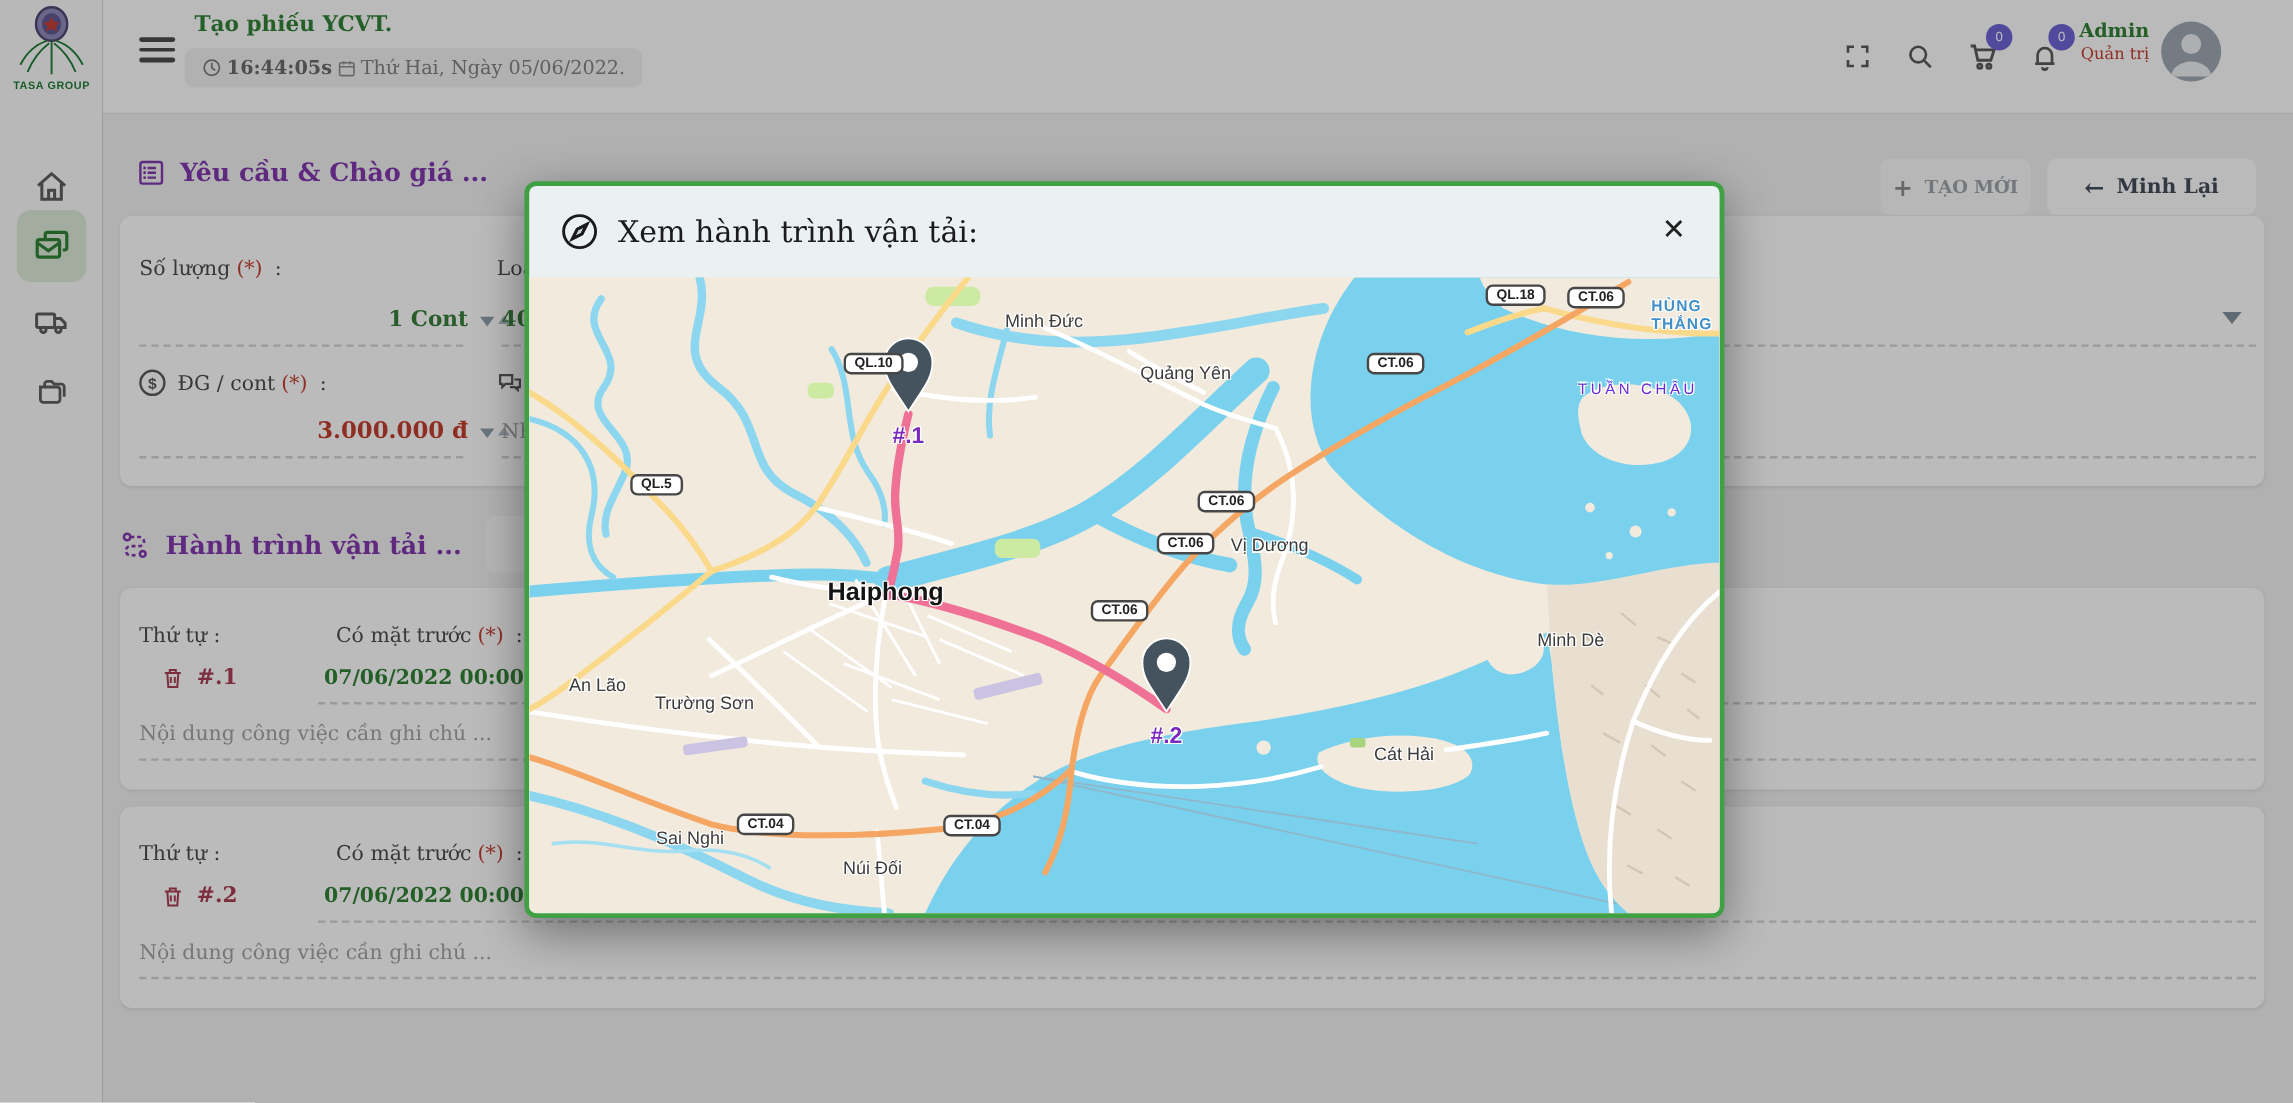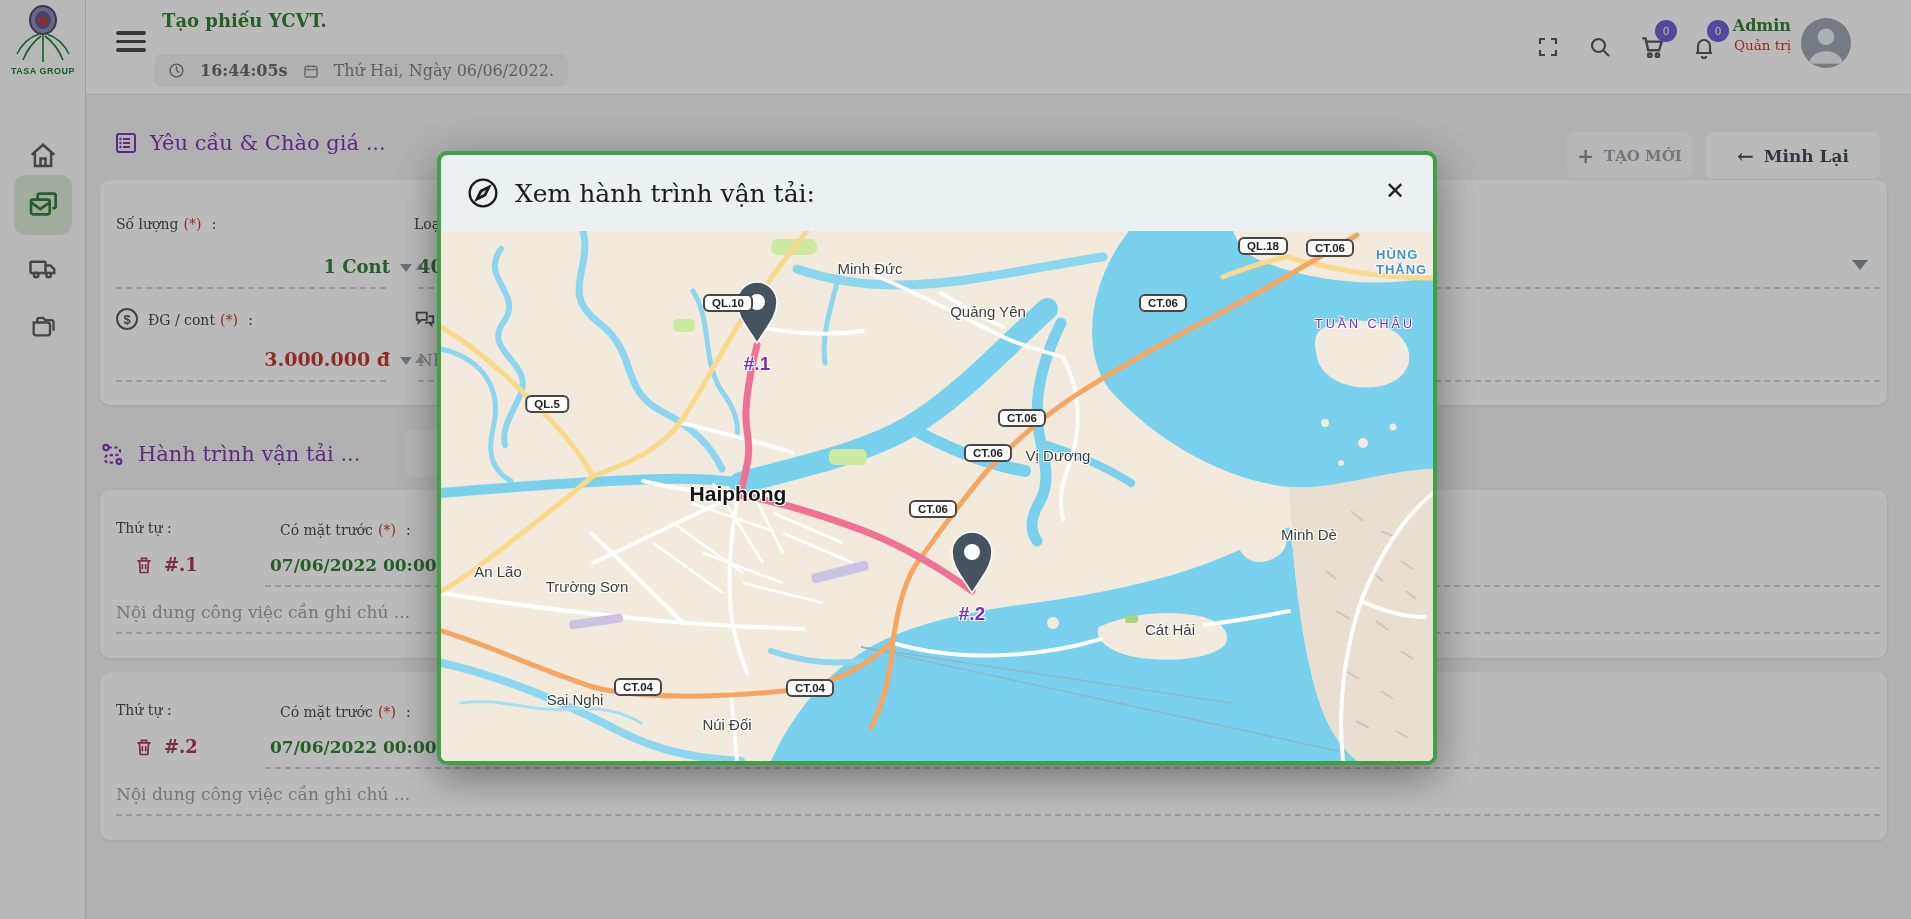--- a/index.html
+++ b/index.html
@@ -20,38 +20,38 @@
   .side-item{position:absolute;left:14px;width:58px;height:52px;display:flex;align-items:center;justify-content:center}
   .side-item.active{background:#d9e8d6;border-radius:12px;height:60px}
   .side-item svg{stroke:#5a5a5a;fill:none;stroke-width:2}
   .side-item.active svg{stroke:#2e7d32}
 
   
   .header{position:absolute;left:86px;top:0;width:1825px;height:95px;background:#fafafa;border-bottom:1px solid #e2e2e2;z-index:10}
   .hamburger{position:absolute;left:30px;top:31px;width:30px;height:24px;cursor:pointer}
   .hamburger i{display:block;height:3.5px;background:#474747;border-radius:2px;margin-bottom:5px}
   .page-title{position:absolute;left:76px;top:10px;font-size:18px;font-weight:bold;color:var(--brand-green)}
-  .time-pill{position:absolute;left:68px;top:54px;height:33px;background:#ededed;border-radius:8px;display:flex;align-items:center;padding:0 14px;gap:15px}
+  .time-pill{position:absolute;left:68px;top:40px;height:33px;background:#ededed;border-radius:8px;display:flex;align-items:center;padding:0 14px;gap:4px}
   .time-pill .t{font-size:16px;font-weight:bold;color:#666}
   .time-pill .d{font-size:16px;color:#7d7d7d}
   .hicon{position:absolute;top:28px;width:38px;height:38px;display:flex;align-items:center;justify-content:center;cursor:pointer}
   .hicon svg{stroke:#555;fill:none;stroke-width:2.2}
   .nbadge{position:absolute;top:-8px;right:-6px;width:22px;height:22px;border-radius:50%;background:var(--badge-indigo);color:#fff;font-family:"Liberation Sans",sans-serif;font-size:11px;display:flex;align-items:center;justify-content:center}
   .who{position:absolute;right:120px;top:16px;text-align:right;line-height:1.3}
   .who .nm{font-size:16px;font-weight:bold;color:var(--brand-green)}
   .who .rl{font-size:13.5px;color:var(--danger-red)}
   .avatar{position:absolute;right:60px;top:18px;width:50px;height:50px;border-radius:50%;background:#9aa4ad;overflow:hidden;cursor:pointer}
 
   
   .content{position:absolute;left:86px;top:95px;width:1825px;height:824px}
   .sec-head{position:absolute;display:flex;align-items:center;gap:12px}
-  .sec-title{font-size:21px;font-weight:normal;color:var(--accent-purple)}
+  .sec-title{font-size:21px;font-weight:bold;color:var(--accent-purple)}
   .pill-btn{position:absolute;border-radius:8px;background:#f6f6f6;display:flex;align-items:center;justify-content:center;gap:10px;cursor:pointer;font-weight:bold}
   .card{position:absolute;left:14px;width:1787px;background:#fbfbfb;border-radius:10px;box-shadow:0 1px 3px rgba(0,0,0,.08)}
-  .lbl{font-size:14px;color:#474747}
+  .lbl{font-size:17px;color:#474747}
   .star{color:var(--danger-red)}
   .dash{position:absolute;border-bottom:2px dashed #cfcfcf}
   .sorters{display:inline-block;position:relative;width:26px;height:12px;vertical-align:middle}
   .sorters::before{content:"";position:absolute;left:0;top:2px;border:6px solid transparent;border-top:8px solid #8b9aa5}
   .sorters::after{content:"";position:absolute;left:15px;top:-4px;border:5px solid transparent;border-bottom:7px solid #aab6bf}
   .chev{position:absolute;width:0;height:0;border:8px solid transparent;border-top:10px solid #7d8c99}
   .placeholder{color:#9e9e9e}
   .green-val{color:var(--value-green);font-weight:bold}
   .stop-id{color:var(--maroon);font-weight:bold;font-size:18px}
   .stop-dt{color:var(--brand-green);font-weight:bold;font-size:17px}
@@ -130,21 +130,21 @@
     <div class="time-pill">
       <svg width="17" height="17" viewBox="0 0 24 24" fill="none" stroke="#777" stroke-width="2">
           <circle cx="12" cy="12" r="9"></circle>
           <path d="M12 6 v6 l4 3"></path>
         </svg>
       <span class="t">16:44:05s</span>
       <svg width="16" height="16" viewBox="0 0 24 24" fill="none" stroke="#888" stroke-width="2">
           <rect x="3" y="5" width="18" height="16" rx="2"></rect>
           <path d="M3 10 h18 M8 3 v4 M16 3 v4"></path>
         </svg>
-      <span class="d">Thứ Hai, Ngày 06/06/2022.</span>
+      <span class="d">Thứ Hai, Ngày 05/06/2022.</span>
     </div>
 
     <div class="hicon" style="right:344px">
       <svg width="24" height="24" viewBox="0 0 24 24">
           <path d="M4 9 V4 h5 M15 4 h5 v5 M20 15 v5 h-5 M9 20 H4 v-5"></path>
         </svg>
     </div>
     <div class="hicon" style="right:292px">
       <svg width="24" height="24" viewBox="0 0 24 24">
           <circle cx="10.5" cy="10.5" r="6.5"></circle>

